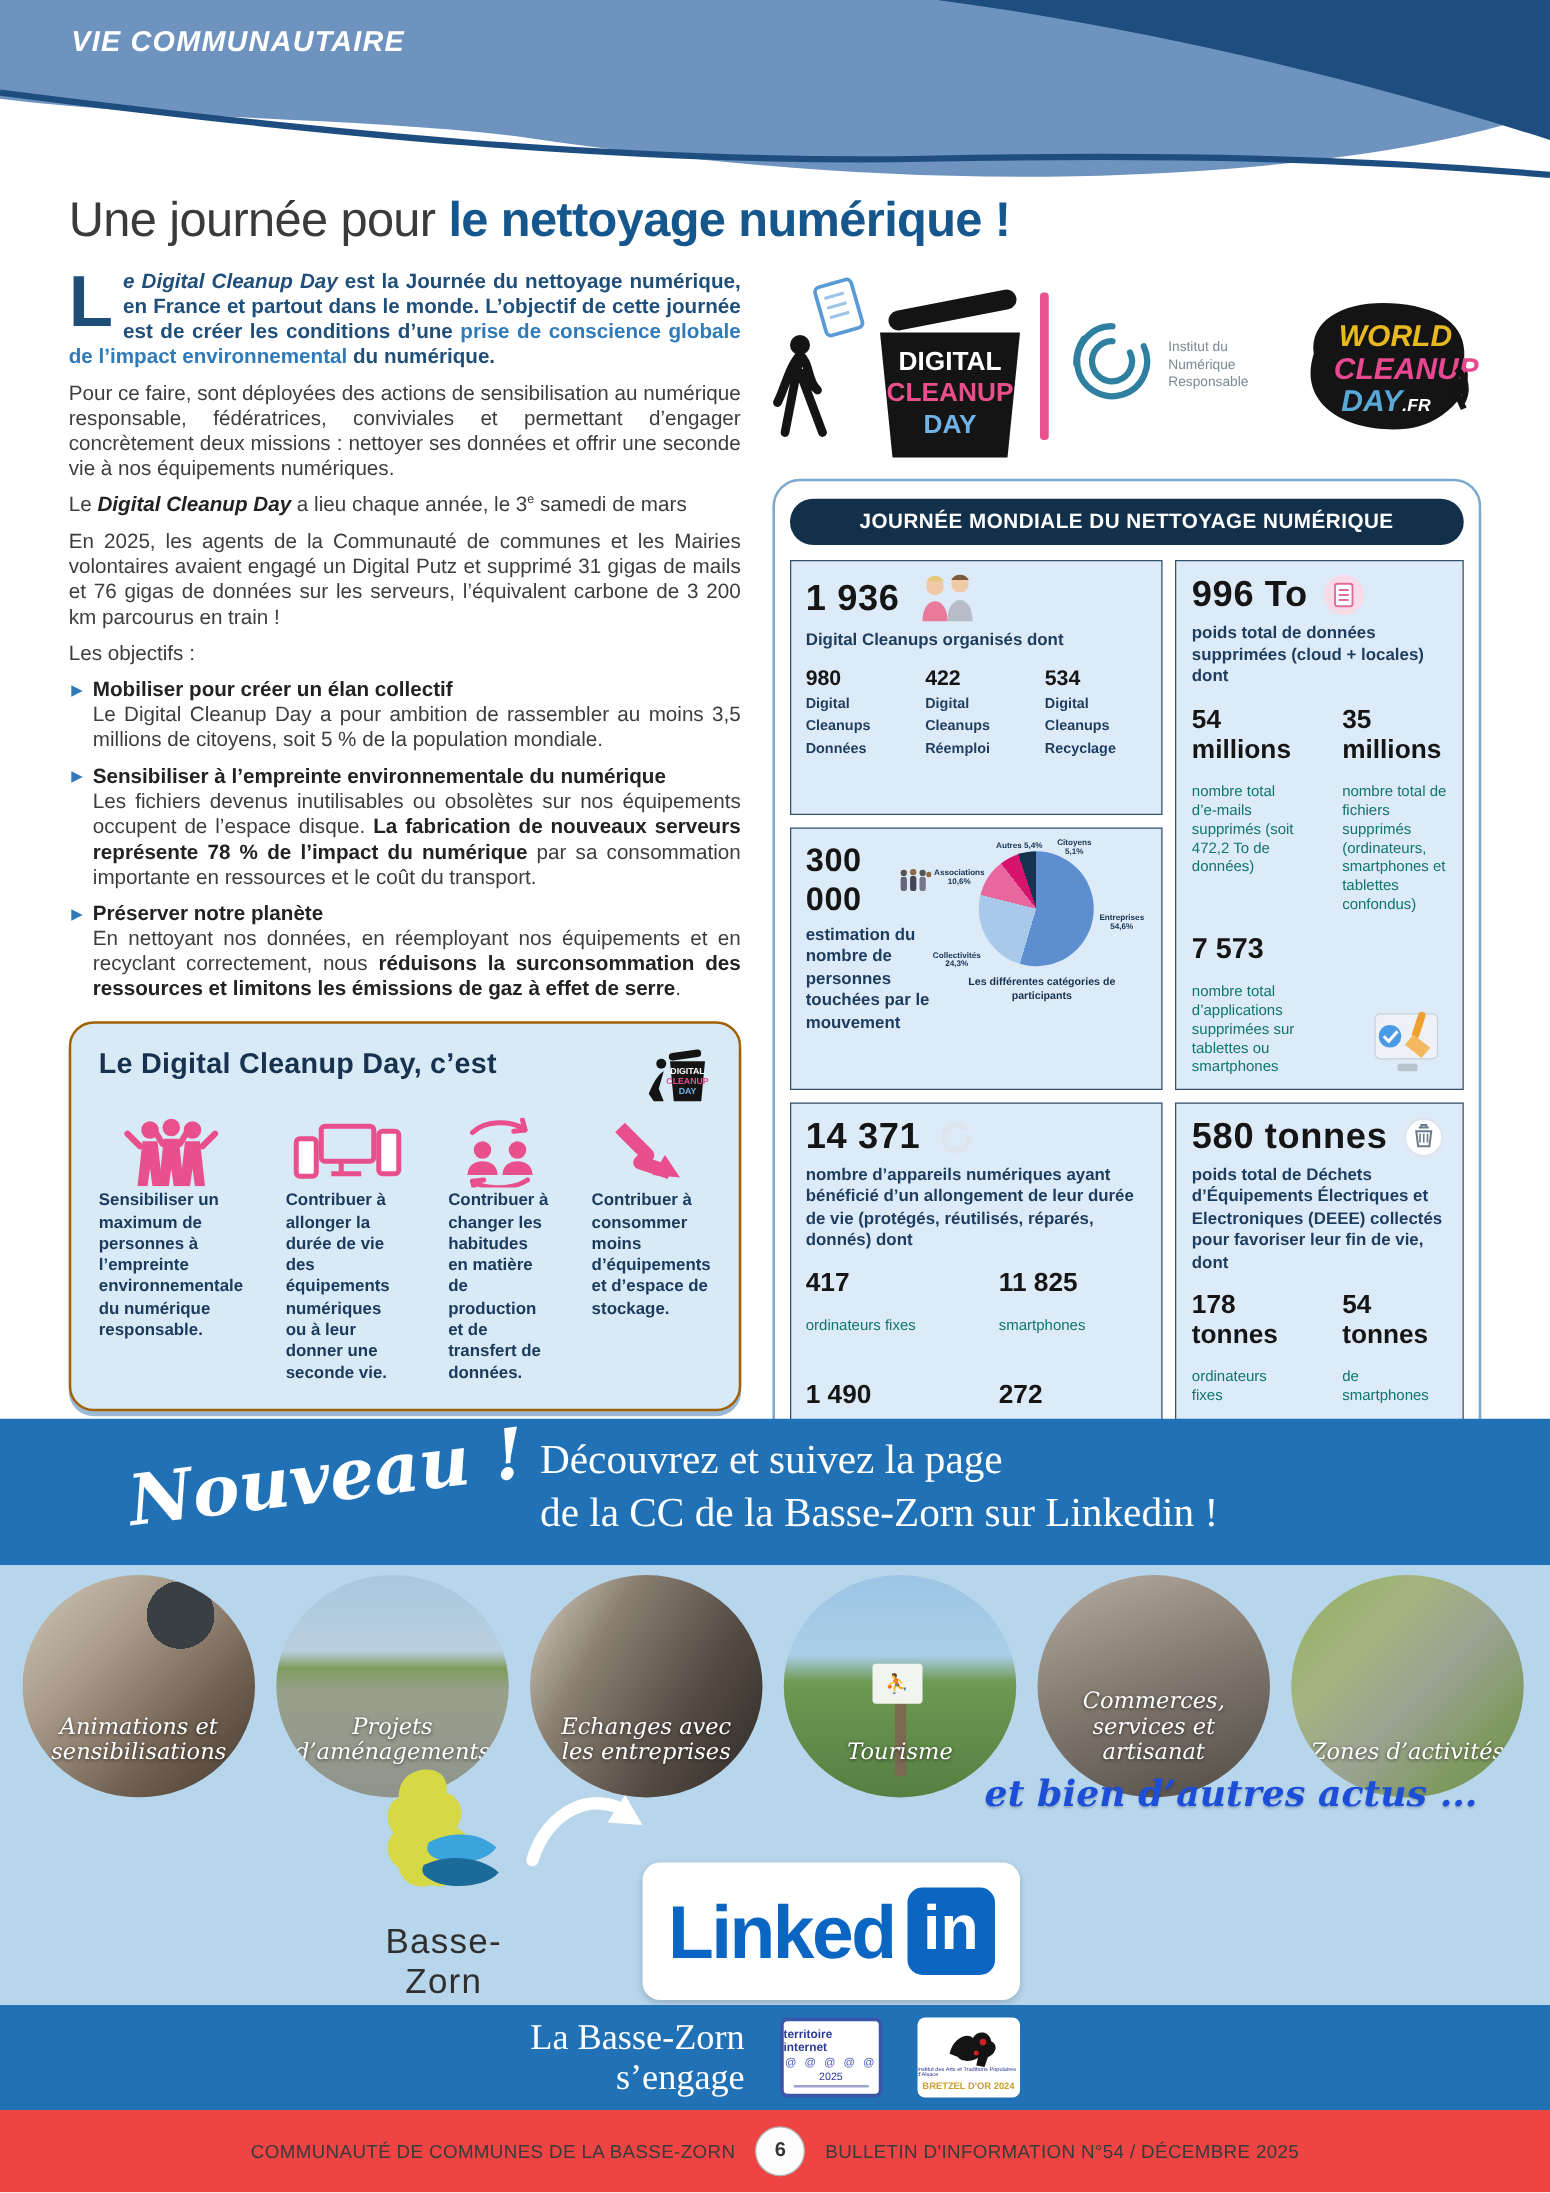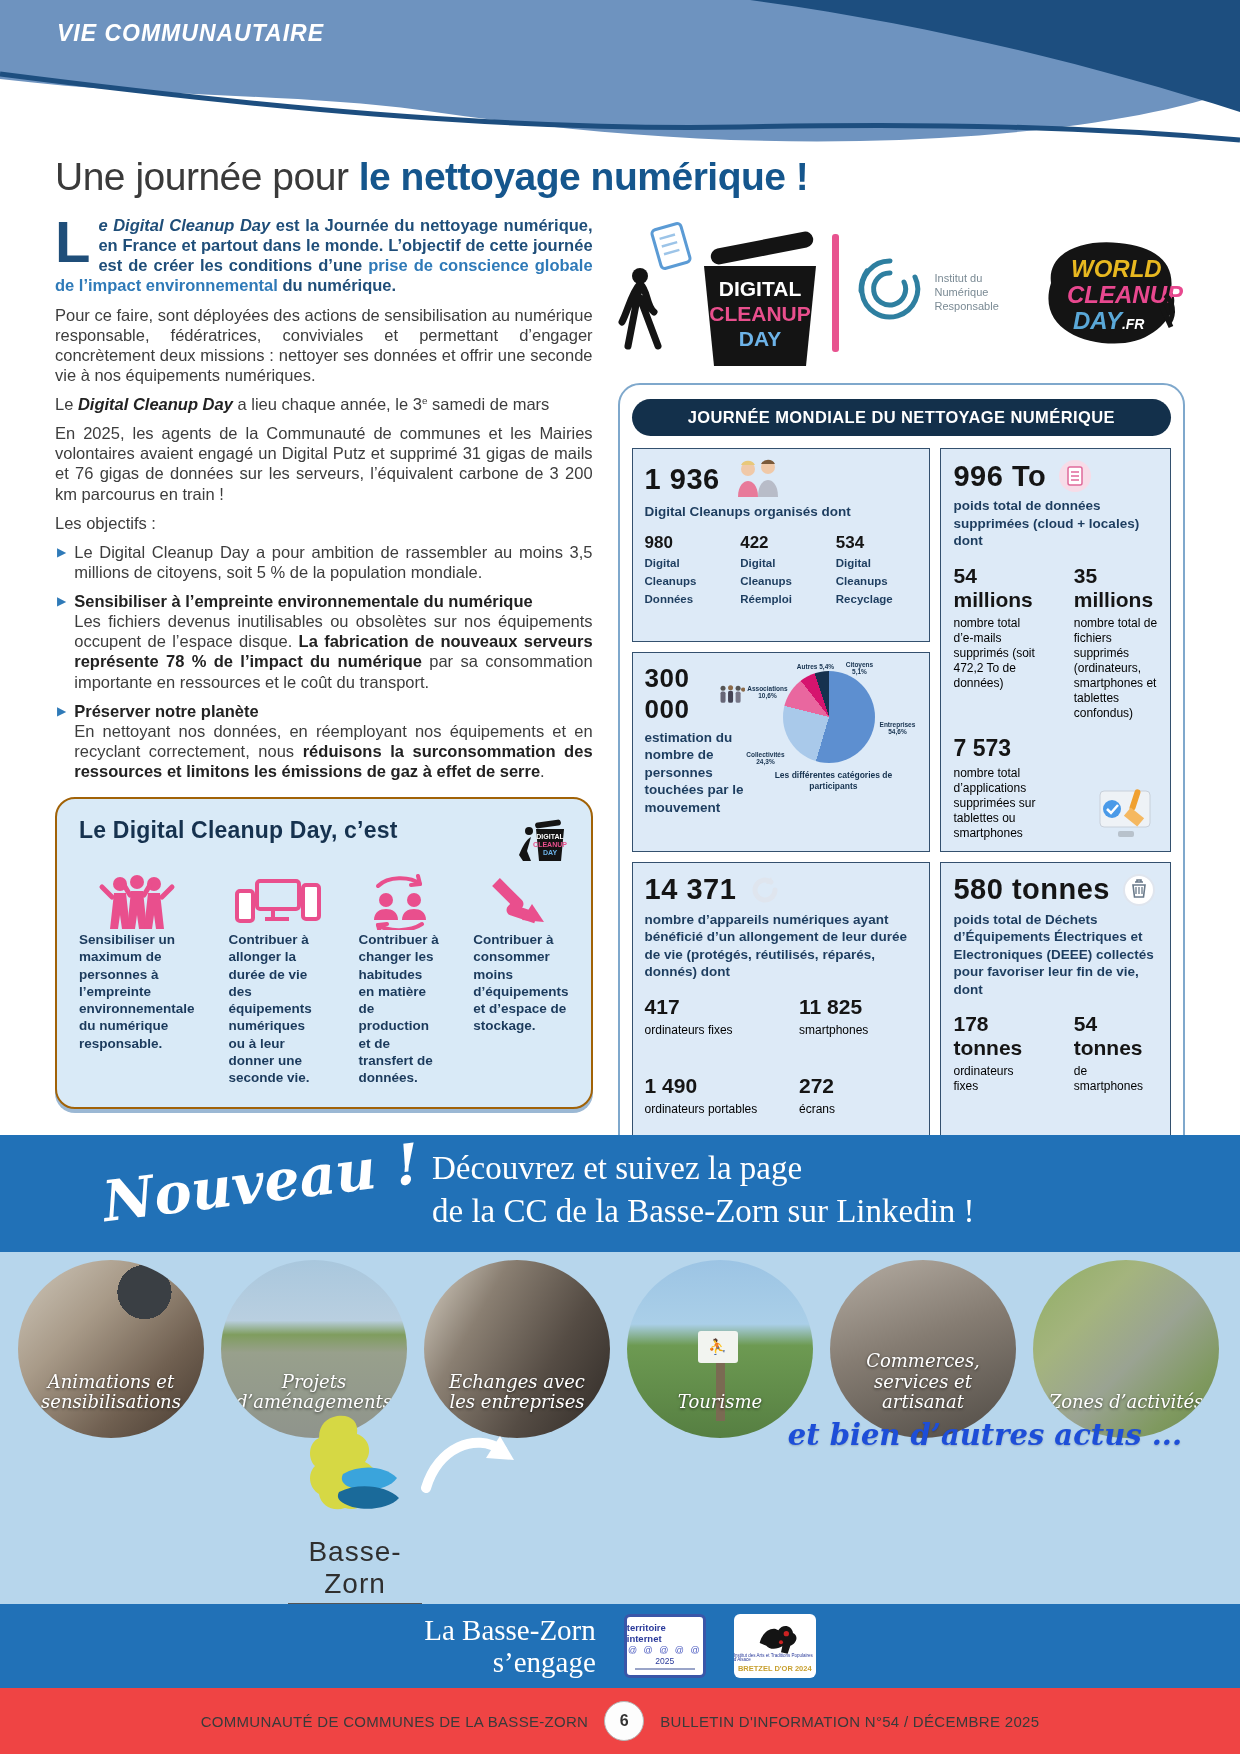--- a/index.html
+++ b/index.html
@@ -53,21 +53,21 @@
   .card-a{grid-column:1;grid-row:1;}
   .card-b{grid-column:1;grid-row:2;}
   .card-d{grid-column:2;grid-row:1 / span 2;}
   .card-c{grid-column:1;grid-row:3;}
   .card-e{grid-column:2;grid-row:3;}
   .card-f{grid-column:1 / span 2;grid-row:4;}
   .v-big{font-size:29px;font-weight:bold;color:#151515;letter-spacing:0.5px;}
   .v-mid{font-size:21px;font-weight:bold;color:#151515;}
   .v-sm{font-size:17px;font-weight:bold;color:#151515;}
   .c-label{font-size:13.5px;font-weight:bold;color:#1d3d5f;line-height:1.3;margin-top:4px;}
-  .c-sub{font-size:12px;color:#000000;line-height:1.25;margin-top:4px;}
+  .c-sub{font-size:12px;color:#0f766e;line-height:1.25;margin-top:14px;}
   .vrow{display:flex;align-items:center;gap:12px;}
   .trio{display:flex;gap:14px;margin-top:12px;}
   .trio>div{flex:1;}
   .trio .v-sm{display:block;}
   .trio .c-label{font-size:11.5px;margin-top:1px;}
   .duo{display:grid;grid-template-columns:1fr 1fr;column-gap:14px;row-gap:12px;margin-top:10px;gap:36px;}
   .pie-wrap{position:relative;width:168px;height:128px;flex:0 0 auto;}
   .pie{position:absolute;left:34px;top:8px;width:92px;height:92px;border-radius:50%;}
   .pie-lab{position:absolute;font-size:6.5px;font-weight:bold;color:#16324f;line-height:1.1;
            width:44px;text-align:center;}
@@ -168,20 +168,21 @@
       <p>Pour ce faire, sont déployées des actions de sensibilisation au numérique responsable, fédératrices, conviviales et permettant d’engager concrètement deux missions : nettoyer ses données et offrir une seconde vie à nos équipements numériques.</p>
       <p>
         <span>Le </span><span class="bip">Digital Cleanup Day</span><span> a lieu chaque année, le 3</span><sup>e</sup><span> samedi de mars</span>
       </p>
       <p>En 2025, les agents de la Communauté de communes et les Mairies volontaires avaient engagé un Digital Putz et supprimé 31 gigas de mails et 76 gigas de données sur les serveurs, l’équivalent carbone de 3 200 km parcourus en train !</p>
       <p>Les objectifs :</p>
 
       <div class="obj">
         <span class="tri">▶</span>
         <span>
+            <span class="obj-title">Mobiliser pour créer un élan collectif</span>
         <span class="obj-body"><span>Le Digital Cleanup Day a pour ambition de rassembler au moins 3,5 millions de citoyens, soit 5 % de la population mondiale.</span><span class="obj-bold"></span><span></span></span>
           </span>
       </div>
       <div class="obj">
         <span class="tri">▶</span>
         <span>
             <span class="obj-title">Sensibiliser à l’empreinte environnementale du numérique</span>
         <span class="obj-body"><span>Les fichiers devenus inutilisables ou obsolètes sur nos équipements occupent de l’espace disque. </span><span class="obj-bold">La fabrication de nouveaux serveurs représente 78 % de l’impact du numérique</span><span> par sa consommation importante en ressources et le coût du transport.</span></span>
           </span>
       </div>
@@ -517,20 +518,24 @@
       <div class="bz-sub">Communauté de communes</div>
     </div>
 
     <div class="arrow-wrap">
       <svg width="100" height="74" viewBox="0 0 100 74">
         <path d="M6,66 C18,26 55,10 82,28" stroke="#fff" stroke-width="10" fill="none" stroke-linecap="round"></path>
         <path d="M94,38 L66,36 L80,14 Z" fill="#fff"></path>
       </svg>
     </div>
 
+    <div class="li-box">
+      <span class="li-word">Linked</span>
+      <span class="li-badge">in</span>
+    </div>
   </div>
 
   <div class="engage-bar">
     <div class="engage-text">
       <div>La Basse-Zorn</div>
       <div>s’engage</div>
     </div>
     <div class="badge badge1">
       <div class="b1-title">territoire internet</div>
       <div class="b1-at">@ @ @ @ @</div>

